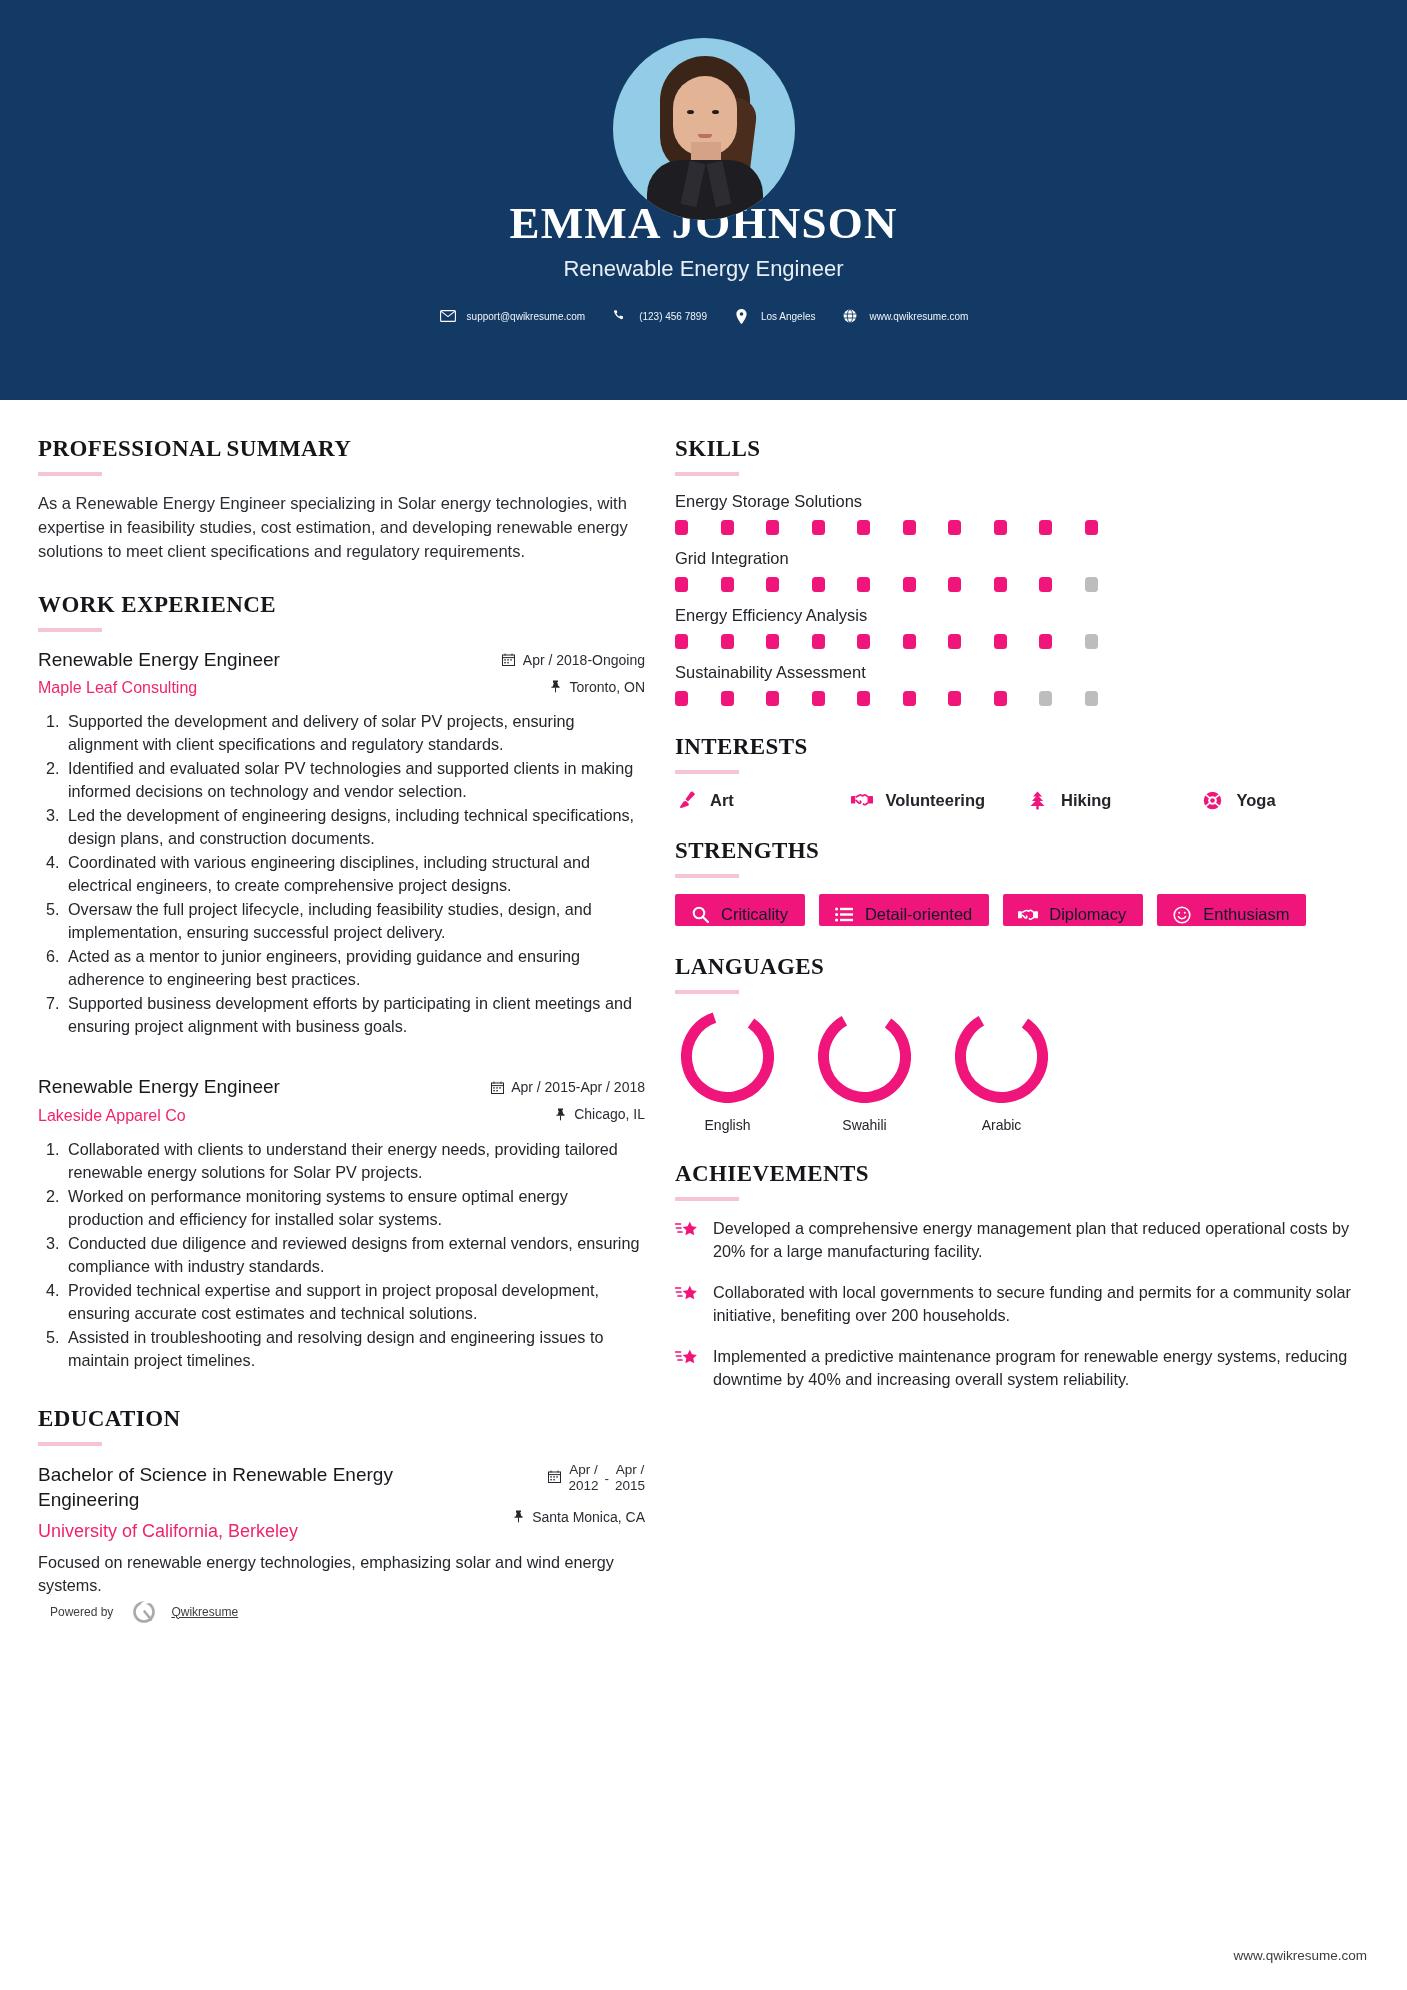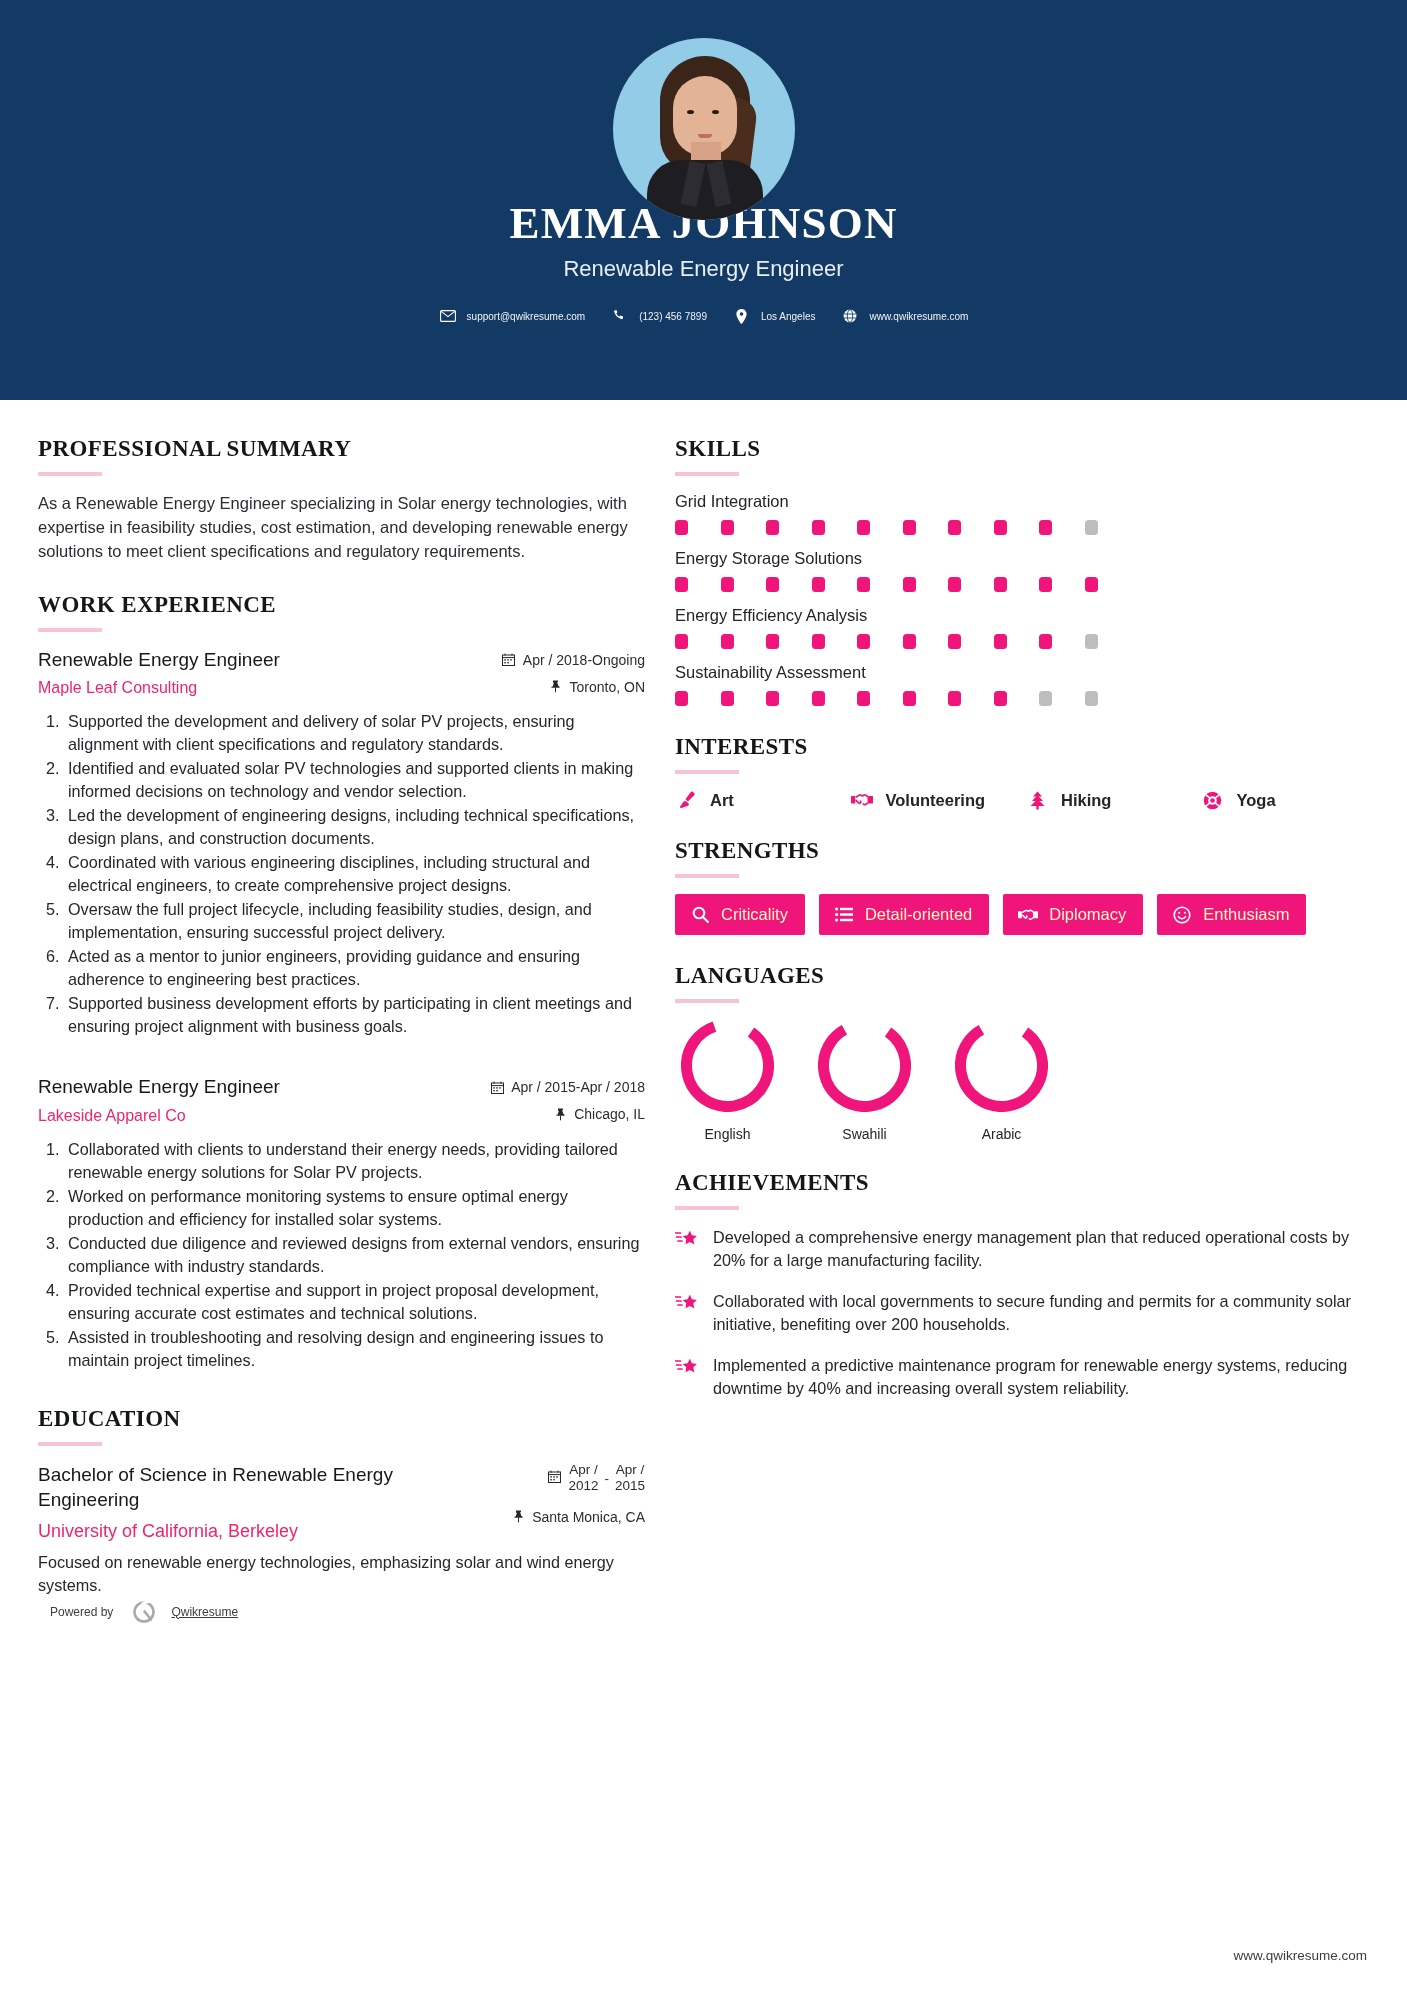--- a/index.html
+++ b/index.html
@@ -247,23 +247,23 @@
     row-gap: 16px; column-gap: 10px;
     margin-bottom: 4px;
     font-weight: bold;
   }
   .interest { display: flex; align-items: center; font-size: 16.5px; color: #22252A; }
   .interest .ii { width: 22px; height: 20px; margin-right: 13px; display: inline-flex; align-items: center; justify-content: center; }
 
   
   .strength-grid { display: flex; flex-wrap: wrap; gap: 14px 14px; }
   .chip {
-    background: #F0157B; color: #fef9c3;
+    background: #F0157B; color: #0f172a;
     font-size: 16.5px;
-    padding: 11px 17px 11px 15px;
+    padding: 11px 17px 2px 15px;
     display: inline-flex; align-items: center;
     border-radius: 2px;
   }
   .chip .si { width: 20px; height: 18px; margin-right: 11px; display: inline-flex; align-items: center; justify-content: center; }
 
   
   .lang-row { display: flex; gap: 44px; padding-left: 6px; }
   .lang { width: 93px; text-align: center; }
   .lang-label { font-size: 14px; color: #22252A; margin-top: 10px; }
 
@@ -495,47 +495,47 @@
       <span class="pw-link">Qwikresume</span>
     </div>
   </div>
 
   <div class="col-right">
 
     <div class="sec-title">SKILLS</div>
     <div class="sec-rule"></div>
 
     <div class="skill">
+      <div class="skill-name">Energy Storage Solutions</div>
+      <div class="dots">
+          <span class="dot on"></span>
+          <span class="dot on"></span>
+          <span class="dot on"></span>
+          <span class="dot on"></span>
+          <span class="dot on"></span>
+          <span class="dot on"></span>
+          <span class="dot on"></span>
+          <span class="dot on"></span>
+          <span class="dot on"></span>
+          <span class="dot on" style="margin-right: 0px;"></span>
+        </div>
+    </div>
+    <div class="skill">
       <div class="skill-name">Grid Integration</div>
       <div class="dots">
           <span class="dot on"></span>
           <span class="dot on"></span>
           <span class="dot on"></span>
           <span class="dot on"></span>
           <span class="dot on"></span>
           <span class="dot on"></span>
           <span class="dot on"></span>
           <span class="dot on"></span>
           <span class="dot on"></span>
           <span class="dot off" style="margin-right: 0px;"></span>
-        </div>
-    </div>
-    <div class="skill">
-      <div class="skill-name">Energy Storage Solutions</div>
-      <div class="dots">
-          <span class="dot on"></span>
-          <span class="dot on"></span>
-          <span class="dot on"></span>
-          <span class="dot on"></span>
-          <span class="dot on"></span>
-          <span class="dot on"></span>
-          <span class="dot on"></span>
-          <span class="dot on"></span>
-          <span class="dot on"></span>
-          <span class="dot on" style="margin-right: 0px;"></span>
         </div>
     </div>
     <div class="skill">
       <div class="skill-name">Energy Efficiency Analysis</div>
       <div class="dots">
           <span class="dot on"></span>
           <span class="dot on"></span>
           <span class="dot on"></span>
           <span class="dot on"></span>
           <span class="dot on"></span>

